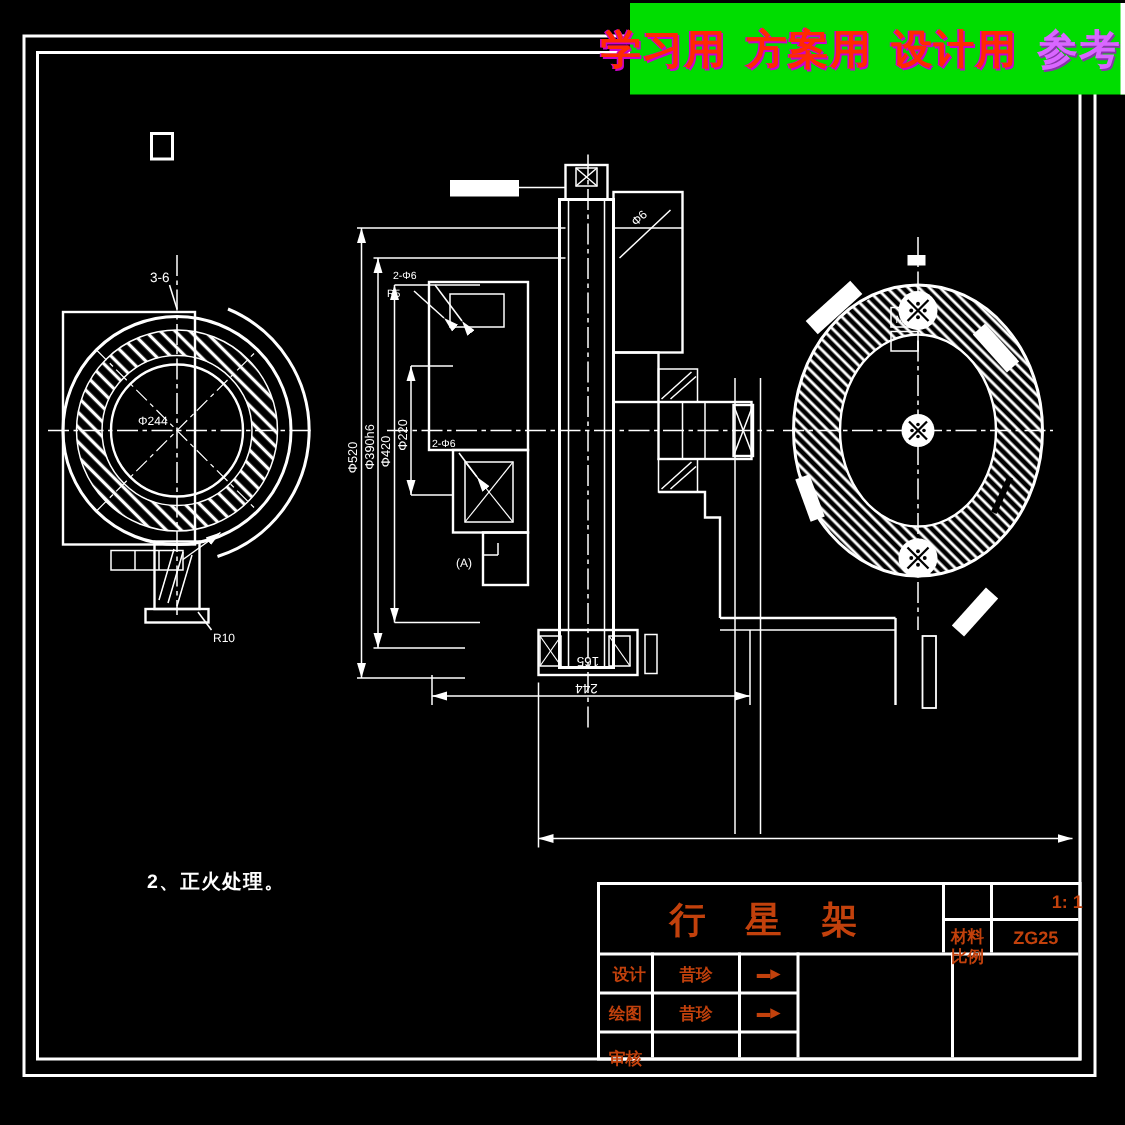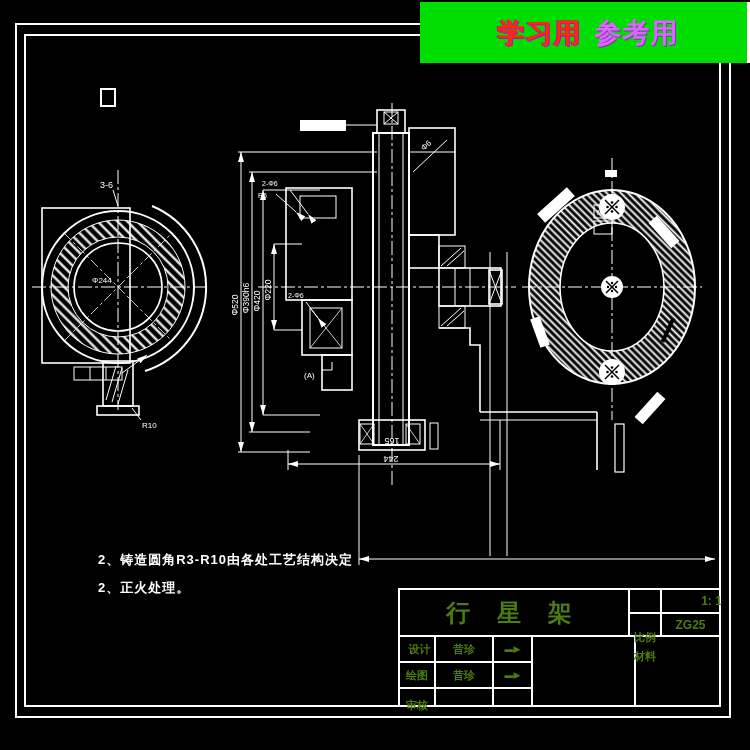--- a/index.html
+++ b/index.html
@@ -19,21 +19,21 @@
   .tech{position:absolute;color:#fff;font-weight:bold;white-space:nowrap;z-index:5;}
   .tech.title{left:135px;top:474px;font-size:21px;letter-spacing:3px;}
   .t1{left:98px;top:523px;font-size:13px;letter-spacing:1px;}
   .t2{left:98px;top:551px;font-size:13px;letter-spacing:1px;}
   .t3{left:98px;top:579px;font-size:13px;letter-spacing:1px;}
   
   .tblock{position:absolute;left:398px;top:588px;width:323px;height:119px;border:2px solid #fff;
     box-sizing:border-box;z-index:6;}
   .tb-line{position:absolute;background:#fff;}
   .tb-cell{position:absolute;display:flex;align-items:center;justify-content:center;
-    color:#4d7c0f;overflow:hidden;white-space:nowrap;}
+    color:#c2410c;overflow:hidden;white-space:nowrap;}
   .pn{font-size:24px;font-weight:bold;letter-spacing:10px;}
   .lab{font-size:11px;font-weight:bold;}
   .val{font-size:12px;font-weight:bold;}
   .nm{font-size:11px;font-weight:bold;}
   .dt{font-size:9px;}
   svg{position:absolute;left:0;top:0;z-index:4;}
   svg text{fill:#fff;font-family:"Liberation Sans",sans-serif;}
 </style>
 </head>
 <body>
@@ -236,51 +236,52 @@
         <line x1="619" y1="365" x2="605" y2="379" stroke="#000" stroke-width="1.5"></line>
         <circle cx="612" cy="367.5" r="1.3" fill="#000" stroke="none"></circle>
         <circle cx="612" cy="376.5" r="1.3" fill="#000" stroke="none"></circle>
         <circle cx="607.5" cy="372" r="1.3" fill="#000" stroke="none"></circle>
         <circle cx="616.5" cy="372" r="1.3" fill="#000" stroke="none"></circle>
       </g>
       <rect x="605" y="170" width="12" height="7" fill="#fff" stroke="none"></rect>
     </g>
   </svg>
 
-  <div class="tech t2">2、铸造圆角R3-R10由各处工艺结构决定</div>
   <div class="tech t3">2、正火处理。</div>
 
   <div class="tblock">
     <div class="tb-line" style="left:228px;top:0;width:2px;height:45px;"></div>
     <div class="tb-line" style="left:260px;top:0;width:2px;height:45px;"></div>
     <div class="tb-line" style="left:228px;top:22px;width:91px;height:2px;"></div>
     <div class="tb-line" style="left:0;top:45px;width:319px;height:2px;"></div>
     <div class="tb-line" style="left:34px;top:45px;width:2px;height:70px;"></div>
     <div class="tb-line" style="left:92px;top:45px;width:2px;height:70px;"></div>
     <div class="tb-line" style="left:131px;top:45px;width:2px;height:70px;"></div>
     <div class="tb-line" style="left:234px;top:45px;width:2px;height:70px;"></div>
     <div class="tb-line" style="left:0;top:71px;width:132px;height:2px;"></div>
     <div class="tb-line" style="left:0;top:97px;width:132px;height:2px;"></div>
 
     <div class="tb-cell pn" style="left:0;top:0;width:228px;height:45px;">行 星 架</div>
     <div class="tb-cell lab" style="left:230px;top:0;width:30px;height:22px;margin-top:36px;">比例</div>
     <div class="tb-cell val" style="left:274px;top:0;width:75px;height:22px;">1: 1</div>
-    <div class="tb-cell lab" style="left:230px;top:24px;width:30px;height:21px;margin-top:32px;">材料</div>
+    <div class="tb-cell lab" style="left:230px;top:24px;width:30px;height:21px;">材料</div>
     <div class="tb-cell val" style="left:262px;top:24px;width:57px;height:21px;">ZG25</div>
 
     <div class="tb-cell lab" style="left:0;top:47px;width:39px;height:24px;">设计</div>
     <div class="tb-cell nm" style="left:36px;top:47px;width:56px;height:24px;">昔珍</div>
     <div class="tb-cell dt" style="left:94px;top:47px;width:37px;height:24px;">▬▶</div>
 
     <div class="tb-cell lab" style="left:0;top:73px;width:34px;height:24px;">绘图</div>
     <div class="tb-cell nm" style="left:36px;top:73px;width:56px;height:24px;">昔珍</div>
     <div class="tb-cell dt" style="left:94px;top:73px;width:37px;height:24px;">▬▶</div>
 
     <div class="tb-cell lab" style="left:0;top:99px;width:34px;height:33px;">审核</div>
   </div>
 
   <div class="banner">
     <span class="w">学习用</span>
+    <span class="w">方案用</span>
+    <span class="w">设计用</span>
     <span class="w alt">参考用</span>
     <span class="stripe"></span>
   </div>
 
 </div>
 
 </body></html>

